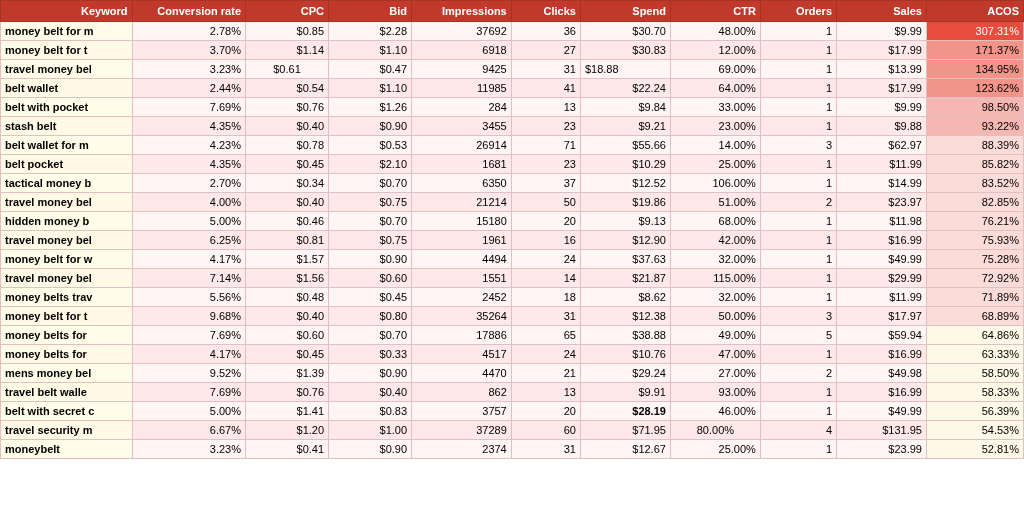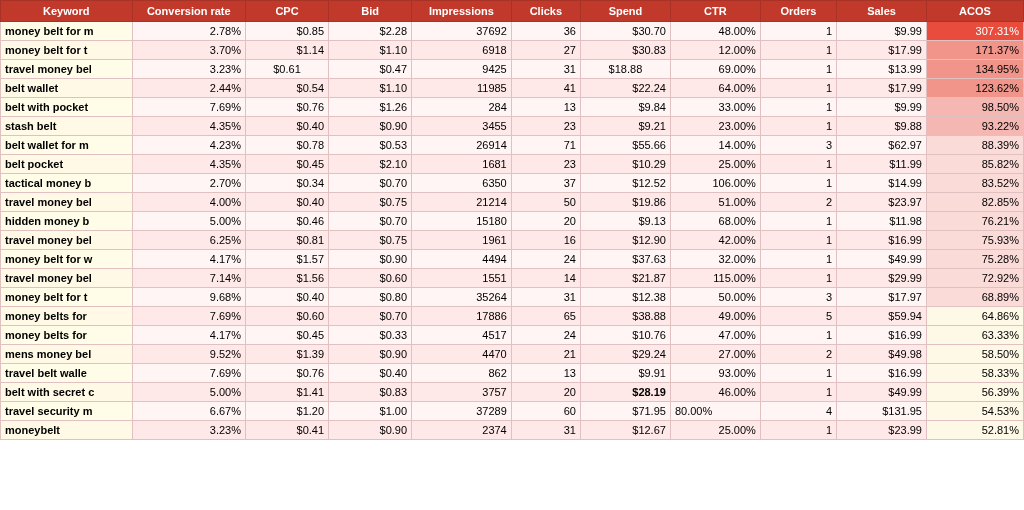--- a/index.html
+++ b/index.html
@@ -12,21 +12,21 @@
     }
     table {
       width: 1024px;
       border-collapse: collapse;
       table-layout: fixed;
     }
     th {
       background: #c0392b;
       color: #fff;
       padding: 4px 4px;
-      text-align: center;
+      text-align: right;
       font-weight: bold;
       font-size: 11px;
       border: 1px solid #a93226;
       white-space: nowrap;
       overflow: hidden;
     }
     td {
       padding: 3px 4px;
       border: 1px solid #e0c0c0;
       white-space: nowrap;
@@ -99,21 +99,21 @@
         <td style="width: 65px; text-align: right;">$17.99</td>
         <td class="acos-med-high" style="width: 70px; text-align: right;">171.37%</td>
       </tr>
       <tr>
         <td style="width: 95px;">travel money bel</td>
         <td style="width: 82px; text-align: right;">3.23%</td>
         <td style="width: 60px; text-align: center;">$0.61</td>
         <td style="width: 60px; text-align: right;">$0.47</td>
         <td style="width: 72px; text-align: right;">9425</td>
         <td style="width: 50px; text-align: right;">31</td>
-        <td style="width: 65px; text-align: center;">$18.88</td>
+        <td style="width: 65px; text-align: left;">$18.88</td>
         <td style="width: 65px; text-align: right;">69.00%</td>
         <td style="width: 55px; text-align: right;">1</td>
         <td style="width: 65px; text-align: right;">$13.99</td>
         <td class="acos-med-high" style="width: 70px; text-align: right;">134.95%</td>
       </tr>
       <tr>
         <td style="width: 95px;">belt wallet</td>
         <td style="width: 82px; text-align: right;">2.44%</td>
         <td style="width: 60px; text-align: right;">$0.54</td>
         <td style="width: 60px; text-align: right;">$1.10</td>
@@ -249,20 +249,33 @@
         <td style="width: 60px; text-align: right;">$0.60</td>
         <td style="width: 72px; text-align: right;">1551</td>
         <td style="width: 50px; text-align: right;">14</td>
         <td style="width: 65px; text-align: right; padding-left: 25px;">$21.87</td>
         <td style="width: 65px; text-align: right;">115.00%</td>
         <td style="width: 55px; text-align: right;">1</td>
         <td style="width: 65px; text-align: right;">$29.99</td>
         <td class="acos-low" style="width: 70px; text-align: right;">72.92%</td>
       </tr>
       <tr>
+        <td style="width: 95px;">money belts trav</td>
+        <td style="width: 82px; text-align: right;">5.56%</td>
+        <td style="width: 60px; text-align: right;">$0.48</td>
+        <td style="width: 60px; text-align: right;">$0.45</td>
+        <td style="width: 72px; text-align: right;">2452</td>
+        <td style="width: 50px; text-align: right;">18</td>
+        <td style="width: 65px; text-align: right;">$8.62</td>
+        <td style="width: 65px; text-align: right;">32.00%</td>
+        <td style="width: 55px; text-align: right;">1</td>
+        <td style="width: 65px; text-align: right;">$11.99</td>
+        <td class="acos-low" style="width: 70px; text-align: right;">71.89%</td>
+      </tr>
+      <tr>
         <td style="width: 95px;">money belt for t</td>
         <td style="width: 82px; text-align: right;">9.68%</td>
         <td style="width: 60px; text-align: right;">$0.40</td>
         <td style="width: 60px; text-align: right;">$0.80</td>
         <td style="width: 72px; text-align: right;">35264</td>
         <td style="width: 50px; text-align: right;">31</td>
         <td style="width: 65px; text-align: right;">$12.38</td>
         <td style="width: 65px; text-align: right;">50.00%</td>
         <td style="width: 55px; text-align: right;">3</td>
         <td style="width: 65px; text-align: right;">$17.97</td>
@@ -334,21 +347,21 @@
         <td class="acos-lowest" style="width: 70px; text-align: right;">56.39%</td>
       </tr>
       <tr>
         <td style="width: 95px;">travel security m</td>
         <td style="width: 82px; text-align: right;">6.67%</td>
         <td style="width: 60px; text-align: right;">$1.20</td>
         <td style="width: 60px; text-align: right;">$1.00</td>
         <td style="width: 72px; text-align: right;">37289</td>
         <td style="width: 50px; text-align: right;">60</td>
         <td style="width: 65px; text-align: right;">$71.95</td>
-        <td style="width: 65px; text-align: left;">80.00%</td>
+        <td style="width: 65px; text-align: center;">80.00%</td>
         <td style="width: 55px; text-align: right;">4</td>
         <td style="width: 65px; text-align: right;">$131.95</td>
         <td class="acos-lowest" style="width: 70px; text-align: right;">54.53%</td>
       </tr>
       <tr>
         <td style="width: 95px;">moneybelt</td>
         <td style="width: 82px; text-align: right;">3.23%</td>
         <td style="width: 60px; text-align: right;">$0.41</td>
         <td style="width: 60px; text-align: right;">$0.90</td>
         <td style="width: 72px; text-align: right;">2374</td>

